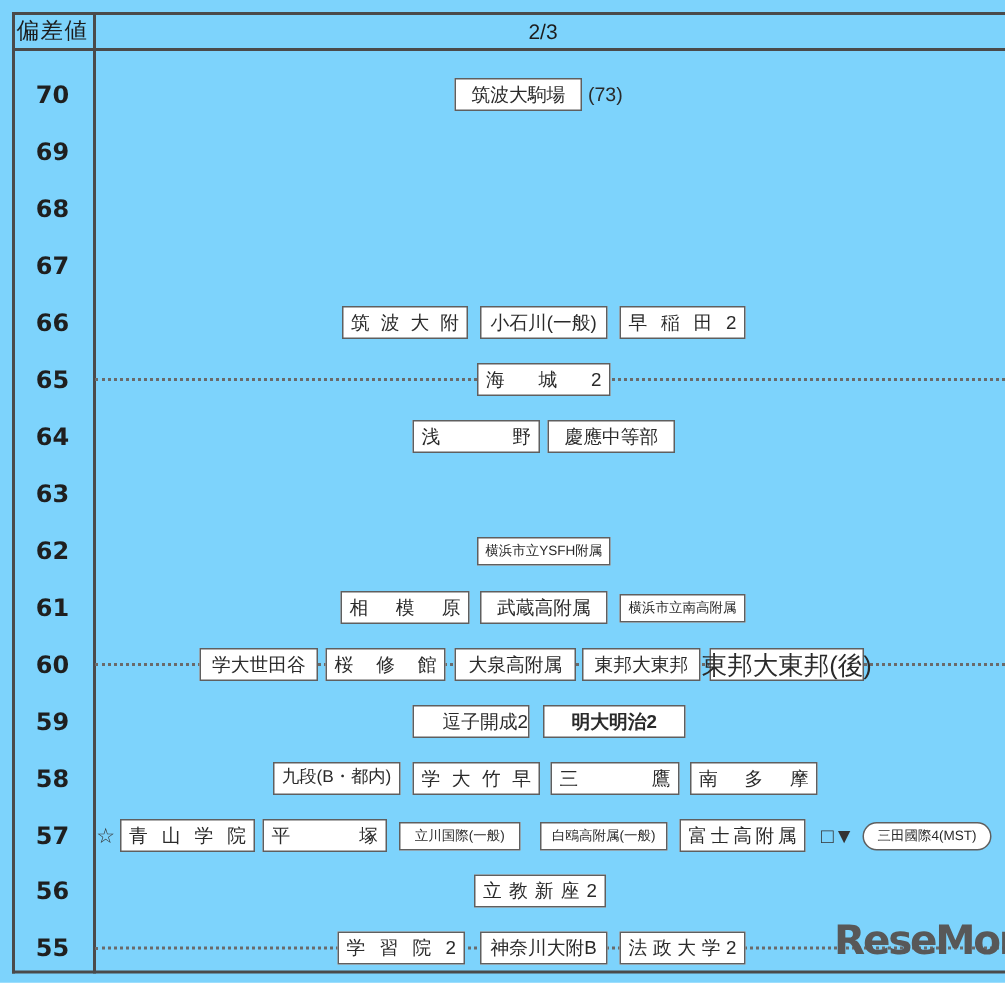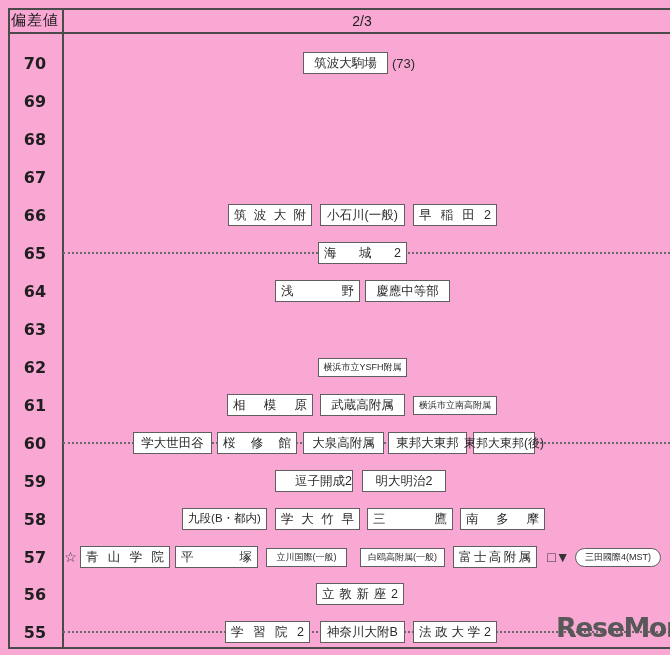--- a/index.html
+++ b/index.html
@@ -1,21 +1,21 @@
 <!DOCTYPE html>
 <html><head>
 <meta charset="utf-8">
 <style>
   html,body{margin:0;padding:0;}
   body{
     width:670px;height:655px;background:#ffffff;
     font-family:"Liberation Sans","DejaVu Sans",sans-serif;
     color:#222;
   }
-  .stage{position:relative;width:670px;height:655px;overflow:hidden;background:#f9a8d4;}
+  .stage{position:relative;width:670px;height:655px;overflow:hidden;background:#7dd3fc;}
   .h-line{position:absolute;height:0;border-top:2px solid #4a4a4a;}
   .v-line{position:absolute;width:0;border-left:2px solid #4a4a4a;}
   .hdr-label{
     position:absolute;display:flex;align-items:center;justify-content:center;
     font-size:15px;color:#1c1c1c;letter-spacing:1px;
   }
   .page-label{position:absolute;display:flex;align-items:center;justify-content:center;font-size:14px;color:#1c1c1c;}
   .row-number{
     position:absolute;left:8px;width:54px;text-align:center;
     transform:translateY(-50%);
@@ -109,24 +109,24 @@
       <div class="row-number" style="top: 443px;">60</div>
       <div class="dotted" style="top: 442px;"></div>
       <div class="box" style="left: 133px; width: 79px; top: 432px;">学大世田谷</div>
       <div class="box justify" style="left: 217px; width: 80px; top: 432px;">
         <span>桜</span>
         <span>修</span>
         <span>館</span>
       </div>
       <div class="box" style="left: 303px; width: 81px; top: 432px;">大泉高附属</div>
       <div class="box" style="left: 388px; width: 79px; top: 432px;">東邦大東邦</div>
-      <div class="box" style="left: 473px; width: 62px; top: 432px; font-size: 12px;">東邦大東邦(後)</div>
+      <div class="box" style="left: 473px; width: 103px; top: 432px; font-size: 17px;">東邦大東邦(後)</div>
       <div class="row-number" style="top: 481px;">59</div>
       <div class="box" style="left: 275px; width: 78px; top: 470px; padding-left: 24px;">逗子開成2</div>
-      <div class="box" style="left: 362px; width: 84px; top: 470px;">明大明治2</div>
+      <div class="box" style="left: 362px; width: 95px; top: 470px; font-weight: bold;">明大明治2</div>
       <div class="row-number" style="top: 519px;">58</div>
       <div class="box" style="left: 182px; width: 85px; top: 508px; font-size: 11.5px;">九段(B・都内)</div>
       <div class="box justify" style="left: 275px; width: 85px; top: 508px;">
         <span>学</span>
         <span>大</span>
         <span>竹</span>
         <span>早</span>
       </div>
       <div class="box justify" style="left: 367px; width: 86px; top: 508px;">
         <span>三</span>

